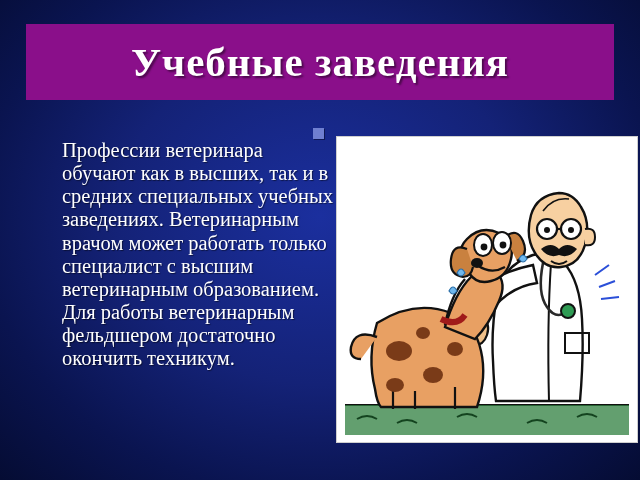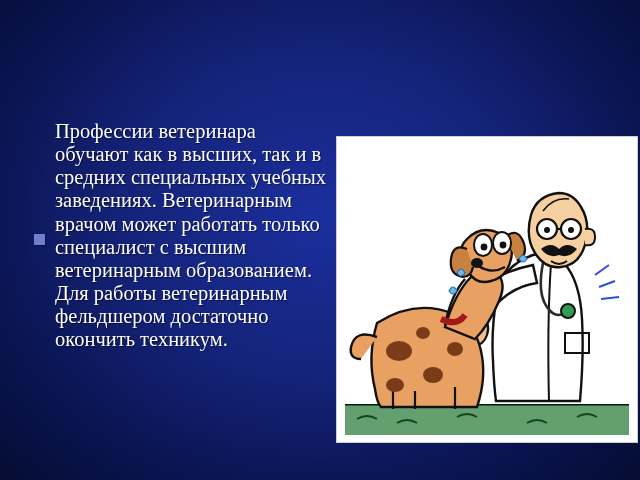--- a/index.html
+++ b/index.html
@@ -47,21 +47,22 @@
     top: 112px;
     width: 588px;
     height: 340px;
   }
   #bullet-row {
     position: absolute;
     left: 8px;
     top: 8px;
     width: 300px;
     display: flex;
-    align-items: center;
+    align-items: flex-end;
+    flex-direction: column;
   }
   #bullet-marker {
     width: 11px;
     height: 11px;
     background: #6f7fd0;
     margin-top: 8px;
     margin-right: 10px;
     flex: 0 0 auto;
     box-shadow: 1px 1px 0 rgba(0,0,0,0.4);
   }
@@ -87,20 +88,23 @@
   }
   #picture-frame svg {
     display: block;
   }
 </style>
 </head>
 <body>
 
 <div id="slide">
 
+  <div id="title-bar">
+    <div id="title-text">Учебные заведения</div>
+  </div>
 
   <div id="content">
 
     <div id="bullet-row">
       <span id="bullet-marker"></span>
       <div id="body-text">Профессии ветеринара обучают как в высших, так и в средних специальных учебных заведениях. Ветеринарным врачом может работать только специалист с высшим ветеринарным образованием. Для работы ветеринарным фельдшером достаточно окончить техникум.</div>
     </div>
 
     <div id="picture-frame">
       <svg width="300" height="305" viewBox="0 0 300 305" xmlns="http://www.w3.org/2000/svg">

